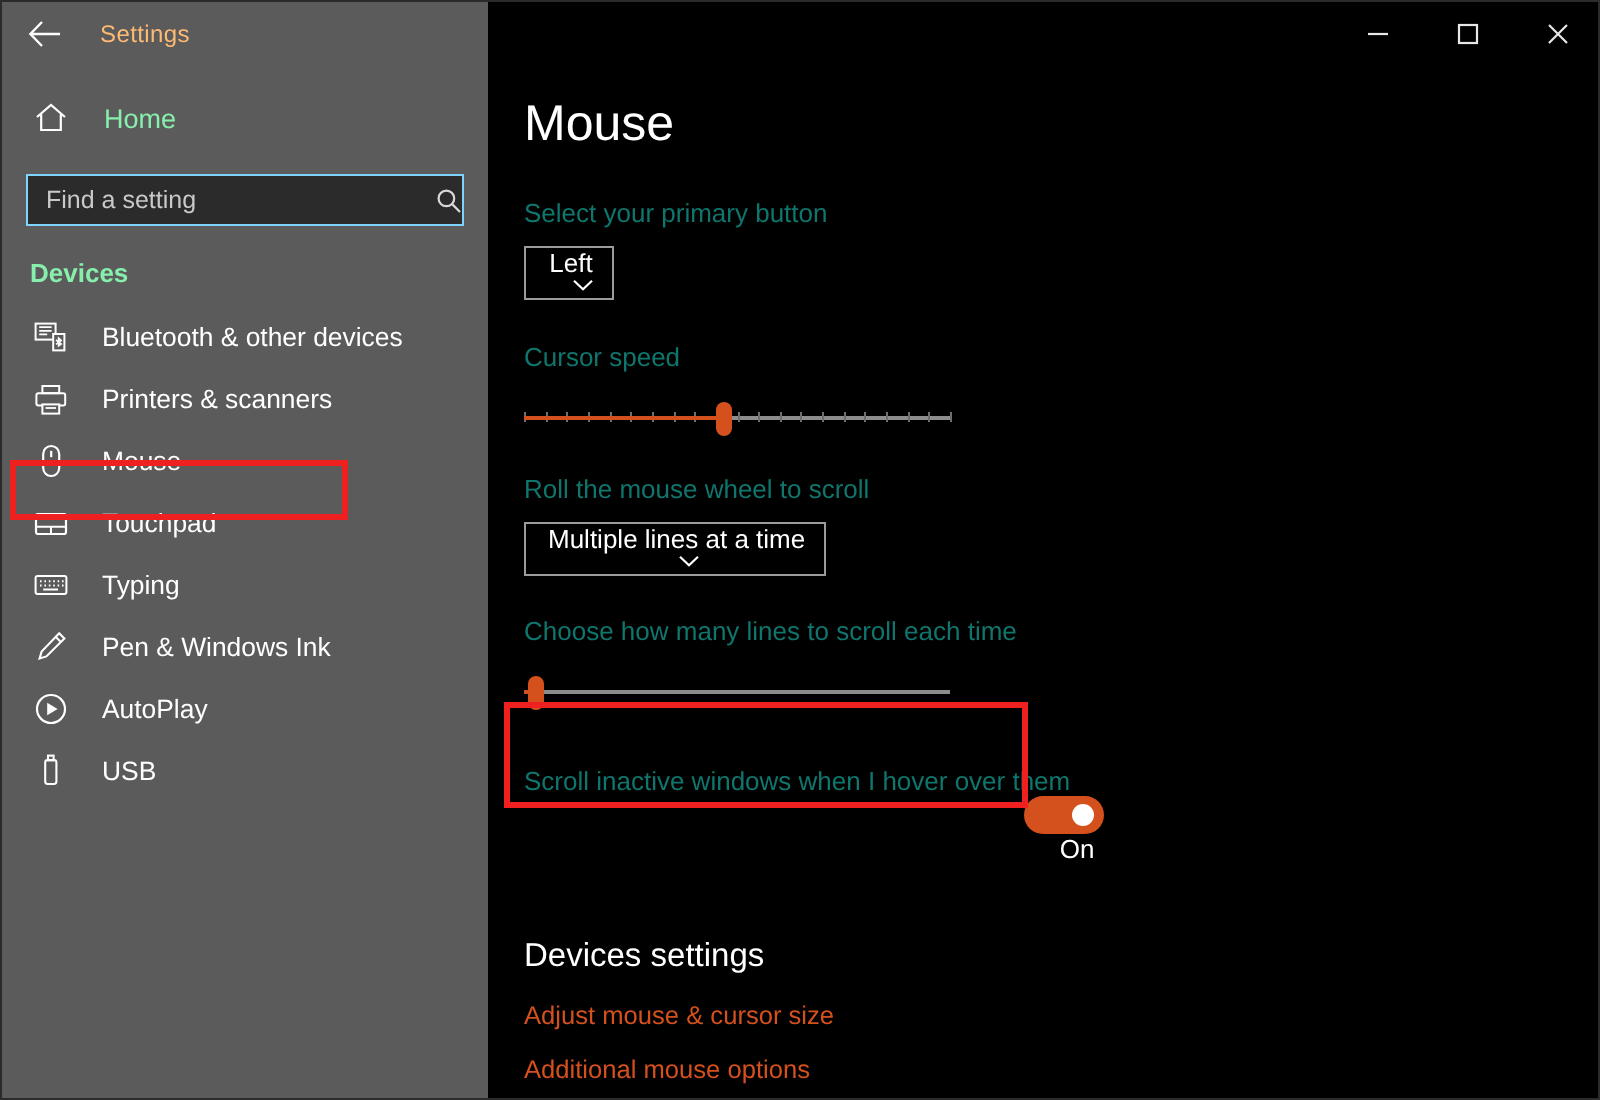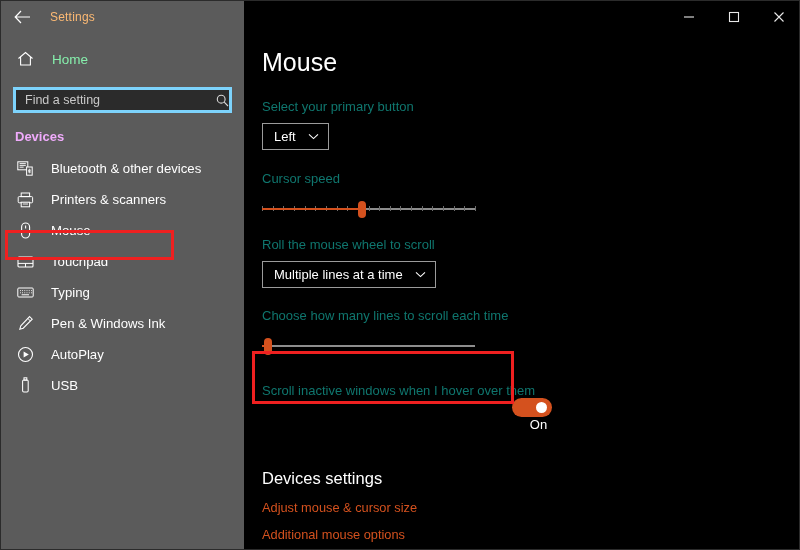--- a/index.html
+++ b/index.html
@@ -89,39 +89,39 @@
   }
   .home-row .label {
     color: #86efac;
     font-size: 13.5px;
     margin-left: 18px;
   }
   .search-wrap {
     margin: 11px 12px 0 12px;
     height: 26px;
     background: #2b2b2b;
-    border: 3px solid #7dd3fc;
+    border: 1px solid #7dd3fc;
     box-sizing: border-box;
     display: flex;
     align-items: center;
     padding: 0 0 0 9px;
   }
   .search-wrap input {
     flex: 1;
     background: transparent;
     border: none;
     outline: none;
     color: #d6d6d6;
     font-size: 12.5px;
     font-family: "Liberation Sans", sans-serif;
     padding: 0;
   }
   .search-wrap input::placeholder { color: #c9c9c9; opacity: 1; }
   .section-title {
-    color: #f0abfc;
+    color: #86efac;
     font-size: 13px;
     font-weight: bold;
     padding-left: 14px;
     margin-top: 16px;
   }
   .nav-list { margin-top: 9px; }
   .nav-item {
     position: relative;
     display: flex;
     align-items: center;
@@ -168,20 +168,21 @@
     margin-top: 9px;
     height: 27px;
     border: 1px solid #9b9b9b;
     background: #000000;
     display: inline-flex;
     align-items: center;
     padding: 0 9px 0 11px;
     box-sizing: border-box;
     color: #ffffff;
     font-size: 13px;
+    flex-direction: column;
   }
   .combo .chev { margin-left: 12px; display: flex; align-items: center; }
 
   .slider {
     position: relative;
     width: 213px;
     height: 18px;
     margin-top: 14px;
   }
   .slider .track {

